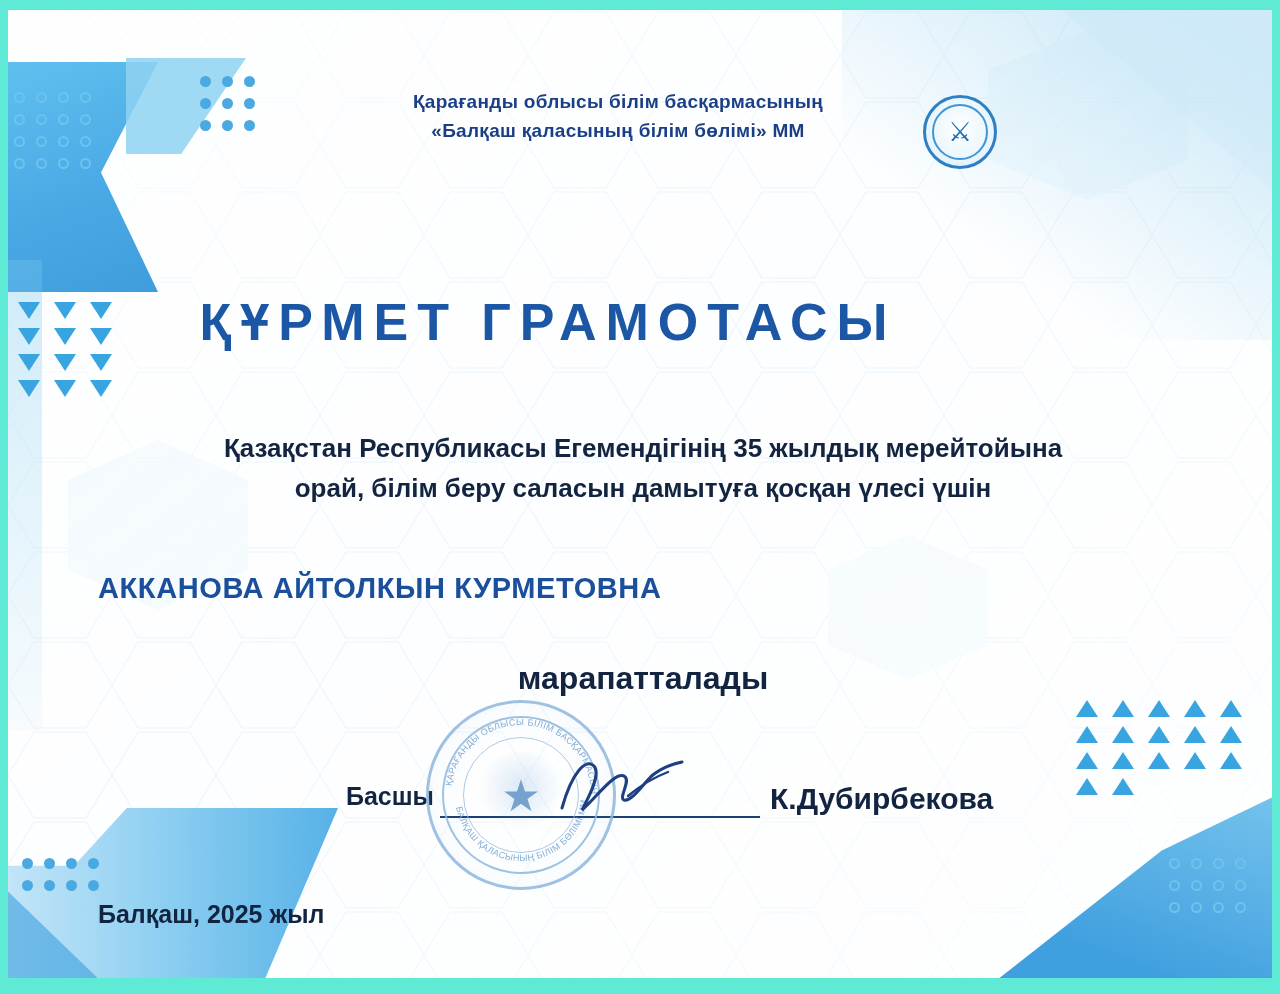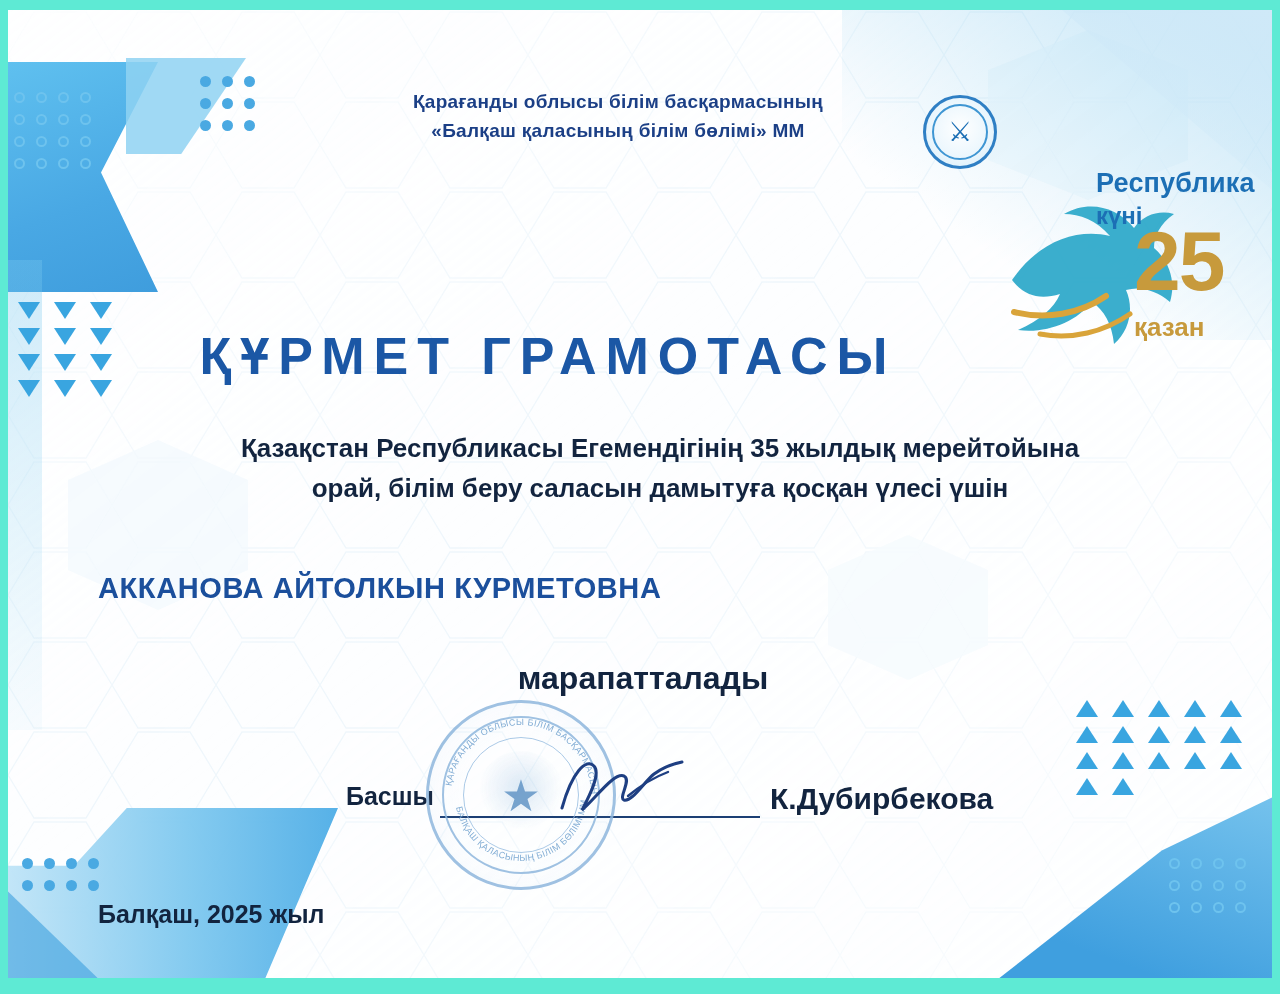--- a/index.html
+++ b/index.html
@@ -227,27 +227,26 @@
   .title {
     position: absolute;
     left: 0;
     top: 282px;
     width: 1080px;
     text-align: center;
     font-size: 52px;
     font-weight: bold;
     color: #1b57a5;
     letter-spacing: 9px;
-    margin-top: 34px;
   }
 
   
   .reason {
     position: absolute;
-    left: 107px;
+    left: 90px;
     top: 418px;
     width: 1090px;
     text-align: center;
     font-size: 26px;
     font-weight: bold;
     color: #12243f;
     line-height: 1.55;
   }
 
   .recipient {
@@ -493,34 +492,20 @@
 
     <div class="header">
       <div>Қарағанды облысы білім басқармасының</div>
       <div>«Балқаш қаласының білім бөлімі» ММ</div>
     </div>
 
     <div class="emblem">
       <div class="glyph">⚔</div>
     </div>
 
-    <div class="badge">
-      <svg class="bird" width="210" height="185" viewBox="0 0 210 185" aria-hidden="true">
-        <path d="M28,96 C54,58 92,44 126,52 C112,36 96,30 80,30 C104,16 132,22 150,44
-                 C160,30 176,26 190,30 C176,40 170,52 170,64 C186,78 192,98 186,118
-                 C172,106 156,102 142,106 C150,124 146,146 130,160 C128,140 120,126 108,118
-                 C92,138 62,150 34,146 C56,136 70,124 76,110 C56,116 40,112 28,96 Z" fill="#2aa7c9" opacity=".92"></path>
-        <path d="M30,128 C62,136 96,130 122,112" fill="none" stroke="#d9a43a" stroke-width="6" stroke-linecap="round"></path>
-        <path d="M56,150 C88,156 120,148 146,130" fill="none" stroke="#d9a43a" stroke-width="5" stroke-linecap="round"></path>
-      </svg>
-      <div class="rep-title">Республика</div>
-      <div class="rep-sub">күні</div>
-      <div class="num">25</div>
-      <div class="month">қазан</div>
-    </div>
 
     <div class="title">ҚҰРМЕТ ГРАМОТАСЫ</div>
 
     <div class="reason">
       <div>Қазақстан Республикасы Егемендігінің 35 жылдық мерейтойына</div>
       <div>орай, білім беру саласын дамытуға қосқан үлесі үшін</div>
     </div>
 
     <div class="recipient">АККАНОВА АЙТОЛКЫН КУРМЕТОВНА</div>
 

